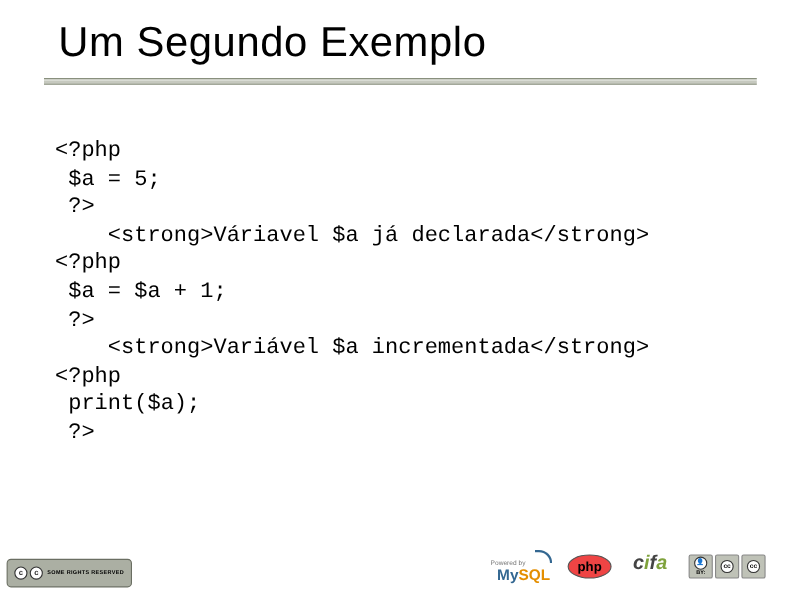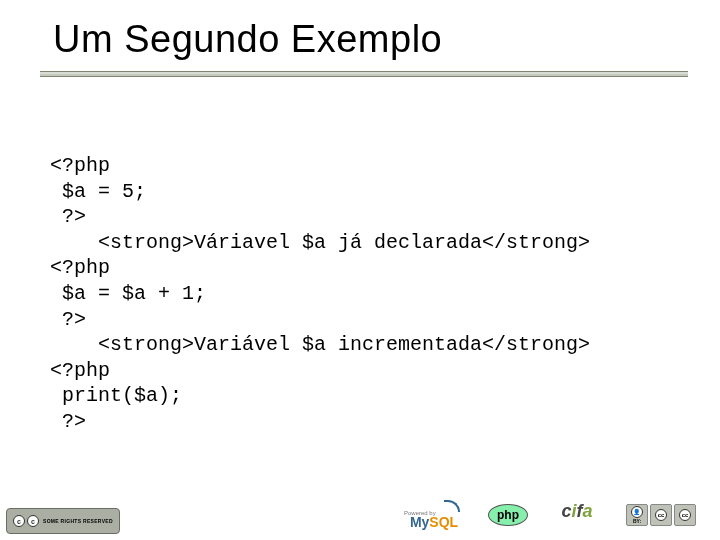--- a/index.html
+++ b/index.html
@@ -1,42 +1,42 @@
 <!DOCTYPE html>
 <html><head>
 <meta charset="utf-8">
 <style>
   * { margin: 0; padding: 0; box-sizing: border-box; }
   html, body { width: 720px; height: 540px; background: #fff; font-family: Arial, Helvetica, sans-serif; }
   .slide { width: 720px; height: 540px; position: relative; padding: 18px 32px 0 40px; }
   .title-block { }
   .title { font-size: 38px; font-weight: 400; color: #000; letter-spacing: 0.5px; margin-bottom: 10px; padding-left: 2px; margin-left: 11px; }
   .rule { width: 100%; height: 6px; background: linear-gradient(to bottom, #d9dcd4 0%, #d9dcd4 50%, #c6c9bf 50%, #c6c9bf 100%); border-top: 1px solid #7d8470; border-bottom: 1px solid #7d8470; }
-  .code-block { margin-top: 76px; padding-left: 10px; font-family: "Courier New", Courier, monospace; font-size: 20px; line-height: 1.28; color: #000; white-space: pre; }
+  .code-block { margin-top: 48px; padding-left: 10px; font-family: "Courier New", Courier, monospace; font-size: 20px; line-height: 1.28; color: #000; white-space: pre; }
   .footer { position: absolute; left: 0; right: 0; bottom: 8px; height: 34px; display: flex; align-items: center; justify-content: space-between; padding: 0 24px 0 6px; }
   .cc-badge { display: inline-flex; align-items: center; background: #abafa3; border: 1px solid #6a6e62; border-radius: 4px; height: 26px; padding: 0 6px; gap: 4px; position: relative; top: 6px; }
   .cc-circles { display: inline-flex; gap: 2px; }
   .cc-circle { width: 12px; height: 12px; border-radius: 50%; background: #fff; border: 1px solid #333; display: inline-flex; align-items: center; justify-content: center; font-size: 7px; font-weight: bold; color: #333; }
   .cc-text { font-size: 5px; font-weight: bold; color: #000; letter-spacing: 0.3px; line-height: 1; }
-  .right-logos { display: inline-flex; align-items: center; gap: 24px; }
+  .right-logos { display: inline-flex; align-items: center; gap: 10px; }
   .logo { display: inline-flex; align-items: center; justify-content: center; height: 28px; }
   .mysql { width: 60px; flex-direction: column; line-height: 1; }
   .mysql-dolphin {
     width: 18px; height: 12px; position: relative; align-self: flex-end; margin-right: 4px; margin-bottom: -2px;
   }
   .mysql-dolphin::before {
     content: ""; position: absolute; right: 0; bottom: 0; width: 14px; height: 10px;
     border: 2px solid #336791; border-bottom: none; border-left: none;
     border-top-right-radius: 14px;
   }
   .mysql-pow { font-size: 6px; color: #777; align-self: flex-start; margin-bottom: -1px; }
   .mysql-text { font-family: Arial, sans-serif; font-weight: bold; font-size: 14px; }
   .mysql-my { color: #336791; }
   .mysql-sql { color: #e48e00; }
-  .php { width: 40px; height: 22px; border-radius: 50%/50%; background: #86efac; display: inline-flex; align-items: center; justify-content: center; font-family: Arial; font-weight: bold; font-size: 12px; color: #000; border: 1px solid #555; }
+  .php { width: 40px; height: 22px; border-radius: 50%/50%; background: #ef4444; display: inline-flex; align-items: center; justify-content: center; font-family: Arial; font-weight: bold; font-size: 12px; color: #000; border: 1px solid #555; }
   .cifa { width: 50px; font-family: Arial; font-style: italic; font-weight: bold; font-size: 18px; color: #3a3a3a; display: inline-flex; align-items: baseline; }
   .cifa .l1 { color: #444; }
   .cifa .l2 { color: #7fa23c; }
   .cifa .l3 { color: #444; }
   .cifa .l4 { color: #7fa23c; }
   .cc-by-row { display: inline-flex; gap: 2px; }
   .mini-badge { width: 22px; height: 22px; border-radius: 2px; border: 1px solid #888; background: #bfc2b7; display: inline-flex; flex-direction: column; align-items: center; justify-content: center; line-height: 1; }
   .mini-badge .circ { width: 12px; height: 12px; border-radius: 50%; background: #fff; border: 1px solid #333; display: inline-flex; align-items: center; justify-content: center; font-size: 6px; font-weight: bold; }
   .mini-badge .lbl { font-size: 5px; font-weight: bold; color: #000; margin-top: 1px; }
 </style>

